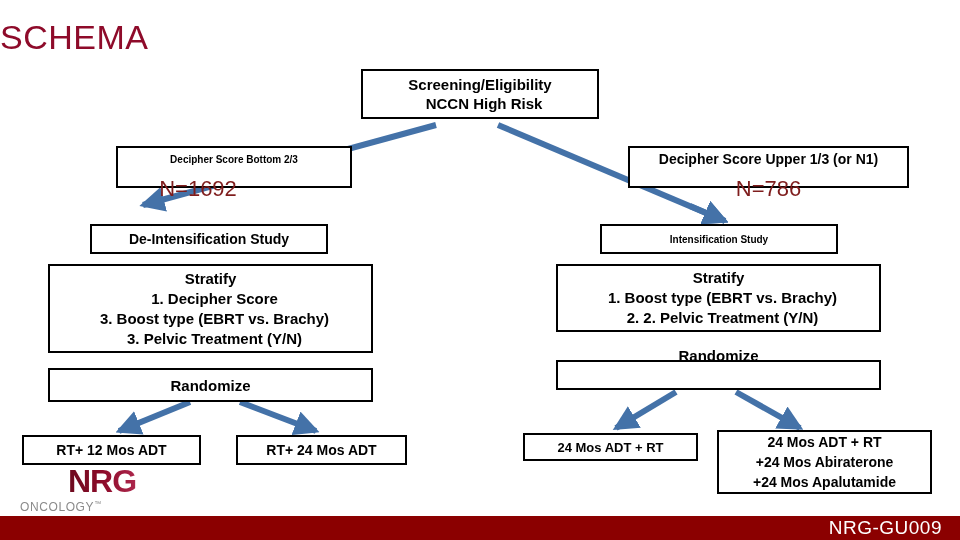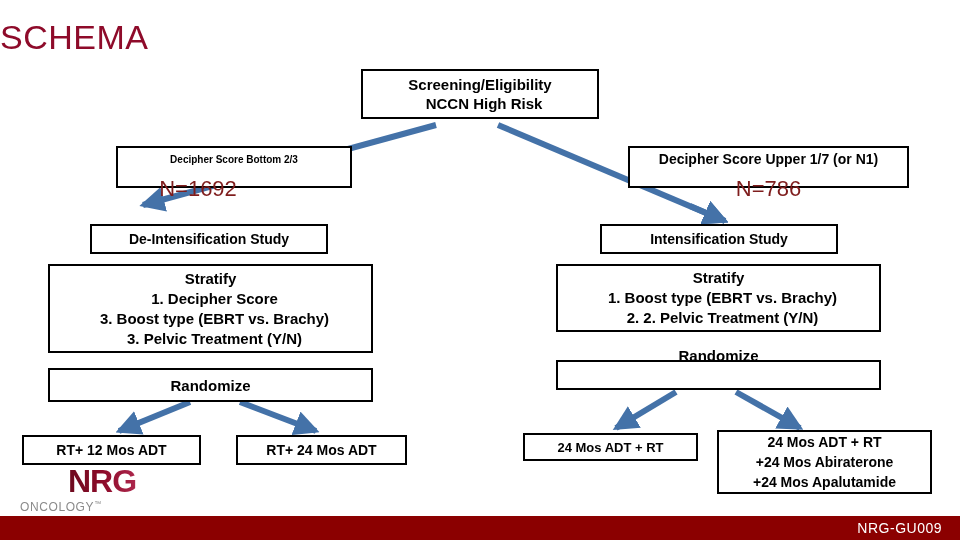--- a/index.html
+++ b/index.html
@@ -84,21 +84,21 @@
   }
   #left-n-count  { left: 80px;  top: 177px; width: 236px; }
   #right-n-count { left: 628px; top: 177px; width: 281px; }
 
   #left-study-box {
     left: 90px; top: 224px; width: 238px; height: 30px;
     font-size: 14px; line-height: 17px;
   }
   #right-study-box {
     left: 600px; top: 224px; width: 238px; height: 30px;
-    font-size: 14px; line-height: 17px;
+    font-size: 10px; line-height: 17px;
   }
 
   #left-stratify-box {
     left: 48px; top: 264px; width: 325px; height: 89px;
     font-size: 15px; line-height: 20px;
   }
   #right-stratify-box {
     left: 556px; top: 264px; width: 325px; height: 68px;
     font-size: 15px; line-height: 20px;
   }
@@ -183,21 +183,21 @@
     left: 0; top: 516px;
     width: 960px; height: 24px;
     background: #8b0000;
     z-index: 9;
   }
   #footer-label {
     position: absolute;
     right: 18px;
     top: 4px;
     color: #ffffff;
-    font-size: 14px;
+    font-size: 19px;
     line-height: 16px;
     letter-spacing: 0.5px;
     margin-left: 48px;
   }
 </style>
 </head>
 <body>
 
 <div id="slide">
 
@@ -225,21 +225,21 @@
     <span class="ln b">Screening/Eligibility</span>
     <span class="ln n">NCCN High Risk</span>
   </div>
 
   <div class="box" id="left-decipher-box">
     <span class="ln b">Decipher Score Bottom 2/3</span>
   </div>
   <div class="n-count" id="left-n-count">N=1692</div>
 
   <div class="box" id="right-decipher-box">
-    <span class="ln b">Decipher Score Upper 1/7 (or N1)</span>
+    <span class="ln b">Decipher Score Upper 1/3 (or N1)</span>
   </div>
   <div class="n-count" id="right-n-count">N=786</div>
 
   <div class="box" id="left-study-box">
     <span class="ln b">De-Intensification Study</span>
   </div>
   <div class="box" id="right-study-box">
     <span class="ln b">Intensification Study</span>
   </div>
 

